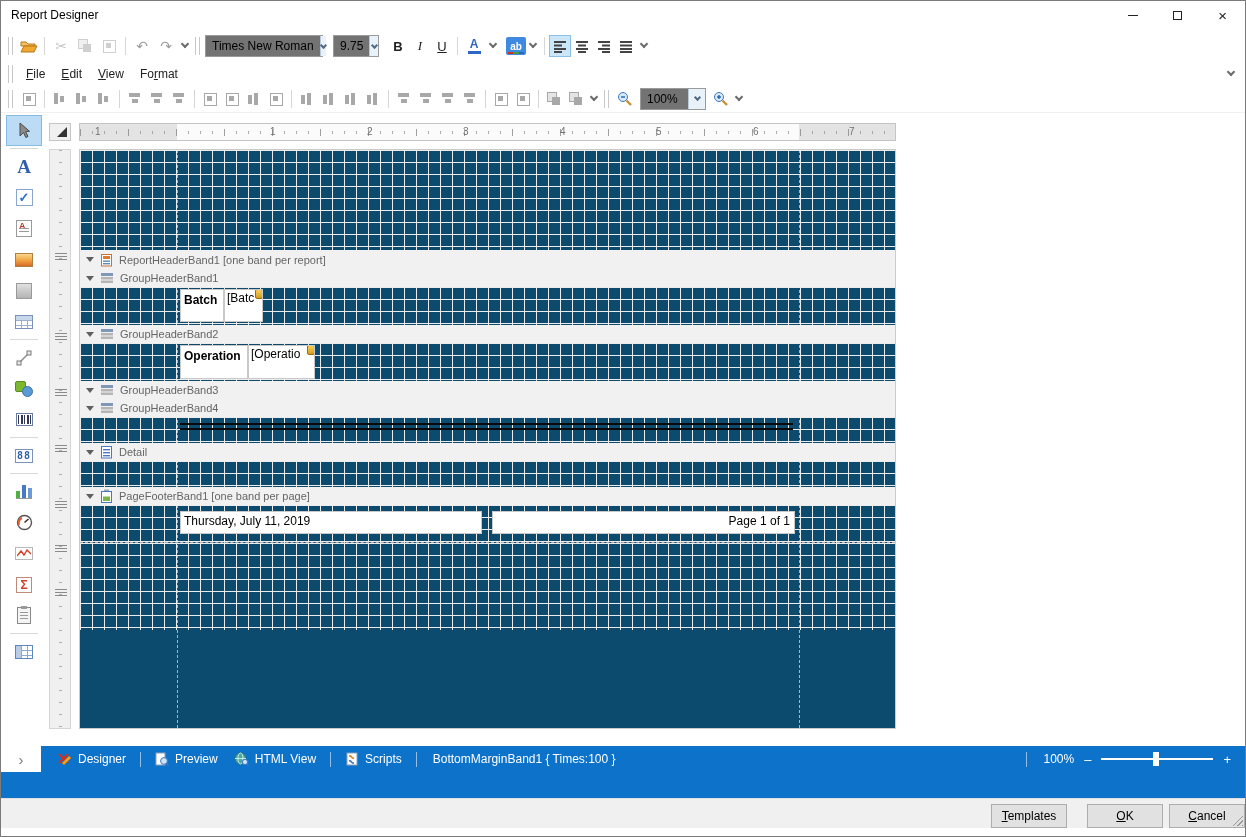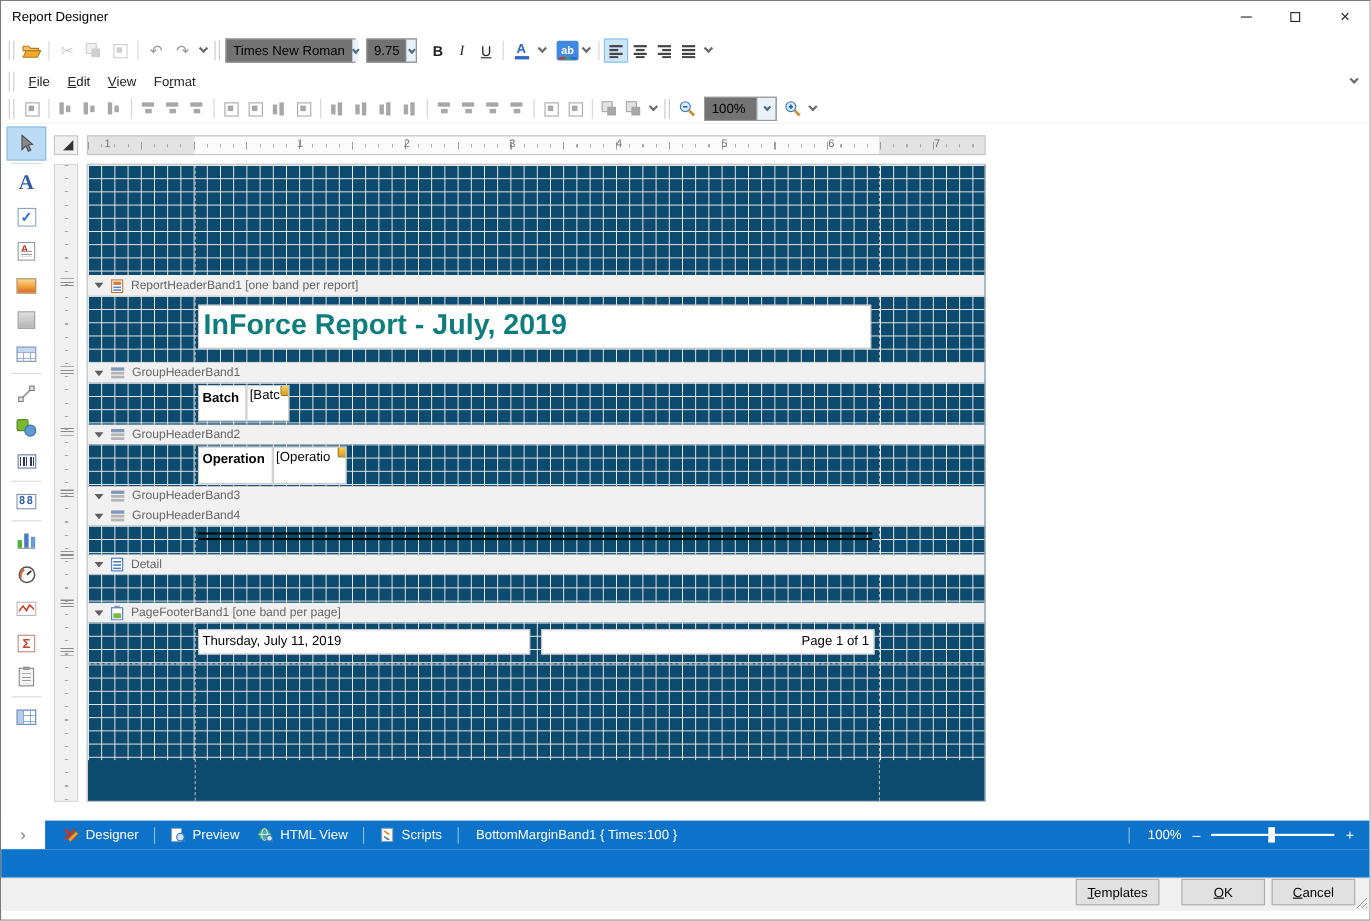--- a/index.html
+++ b/index.html
@@ -114,21 +114,21 @@
   .tab { display:flex; align-items:center; gap:6px; padding:0 8px; font-size:12px; height:100%; }
   .ssep { width:1px; height:15px; background:rgba(255,255,255,.55); margin:0 6px; }
   .status { font-size:12px; margin-left:10px; }
   .zoomgrp { margin-left:auto; display:flex; align-items:center; gap:10px; }
   .ztrack { width:112px; height:2px; background:#fff; position:relative; }
   .zthumb { position:absolute; left:52px; top:-6px; width:6px; height:14px; background:#fff; }
   .zsign { font-size:13px; }
 
   .blueband { height:26px; background:#0d72c9; }
 
-  .footer { height:30px; background:#f0f0f0; display:flex; align-items:flex-start; justify-content:flex-end; padding-right:13px; position:relative; border-top:1px solid #e0e0e0; }
+  .footer { height:30px; background:#f0f0f0; display:flex; align-items:flex-end; justify-content:flex-end; position:relative; border-top:1px solid #e0e0e0; }
   .fbtn { width:76px; height:24px; background:#e1e1e1; border:1px solid #adadad; font-size:12px; color:#000; font-family:"Liberation Sans", sans-serif; }
   .fbtn + .fbtn { margin-left:6px; }
   .fbtn.first { margin-right:14px; }
   .rgrip { position:absolute; right:2px; bottom:2px; width:13px; height:13px;
            background:repeating-linear-gradient(135deg, transparent 0 2px, #9a9a9a 2px 3px);
            clip-path:polygon(100% 0, 100% 100%, 0 100%); }
   u { text-decoration:underline; }
 </style>
 </head>
 <body>
@@ -492,23 +492,20 @@
       <div class="bandbar rh">
         <span class="tri"></span>
         <svg width="13" height="14" viewBox="0 0 13 14">
           <rect x="1.5" y="1.5" width="10" height="11.5" fill="#fff" stroke="#c87137"></rect>
           <rect x="3" y="3" width="7" height="3" fill="#e07830"></rect>
           <rect x="3" y="7.5" width="7" height="1.4" fill="#5b87c0"></rect>
           <rect x="3" y="10" width="7" height="1.4" fill="#5b87c0"></rect>
         </svg>
         <span>ReportHeaderBand1 [one band per report]</span>
       </div>
-      <div class="grid" style="height:61px;">
-        <div class="box titlebox" style="left:100px;top:8px;width:612px;height:40px;">InForce Report - July, 2019</div>
-      </div>
 
       <div class="bandbar">
         <span class="tri"></span>
         <svg width="14" height="12" viewBox="0 0 14 12">
           <rect x="1" y="1" width="12" height="3" fill="#7f98b8"></rect>
             <rect x="1" y="5" width="12" height="2.5" fill="#b5b5b5"></rect>
             <rect x="1" y="8.5" width="12" height="2.5" fill="#b5b5b5"></rect>
         </svg>
         <span>GroupHeaderBand1</span>
       </div>

